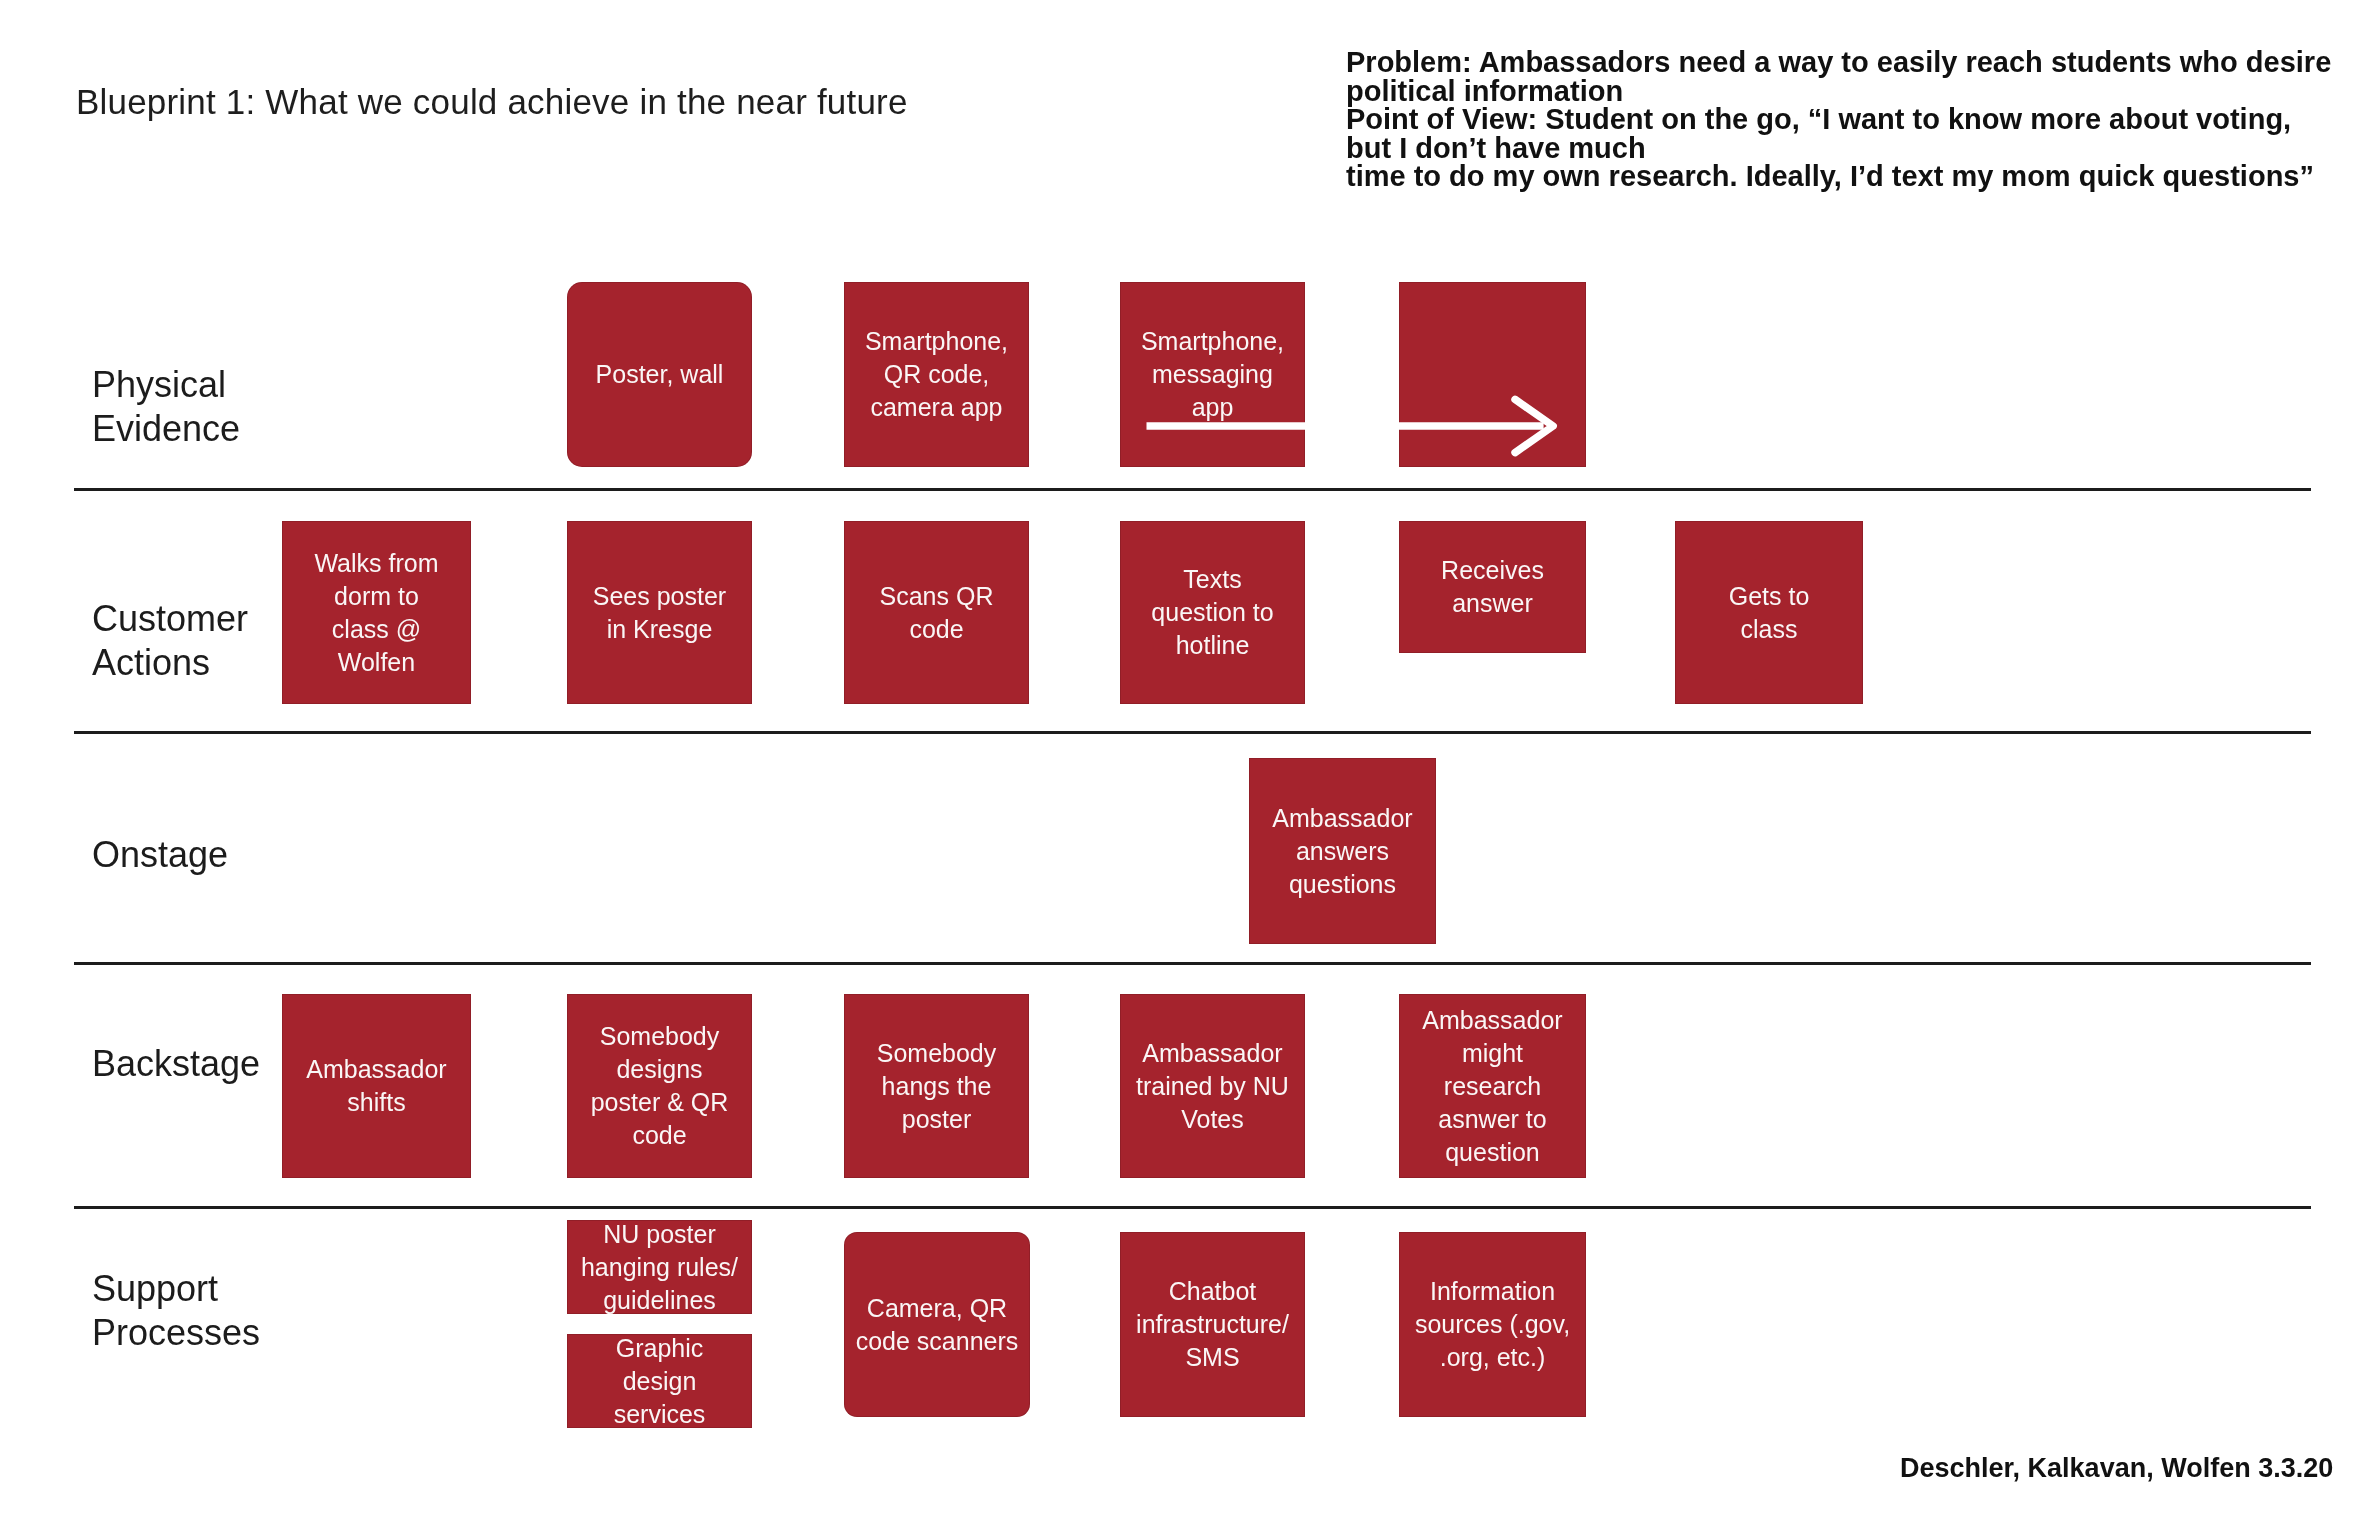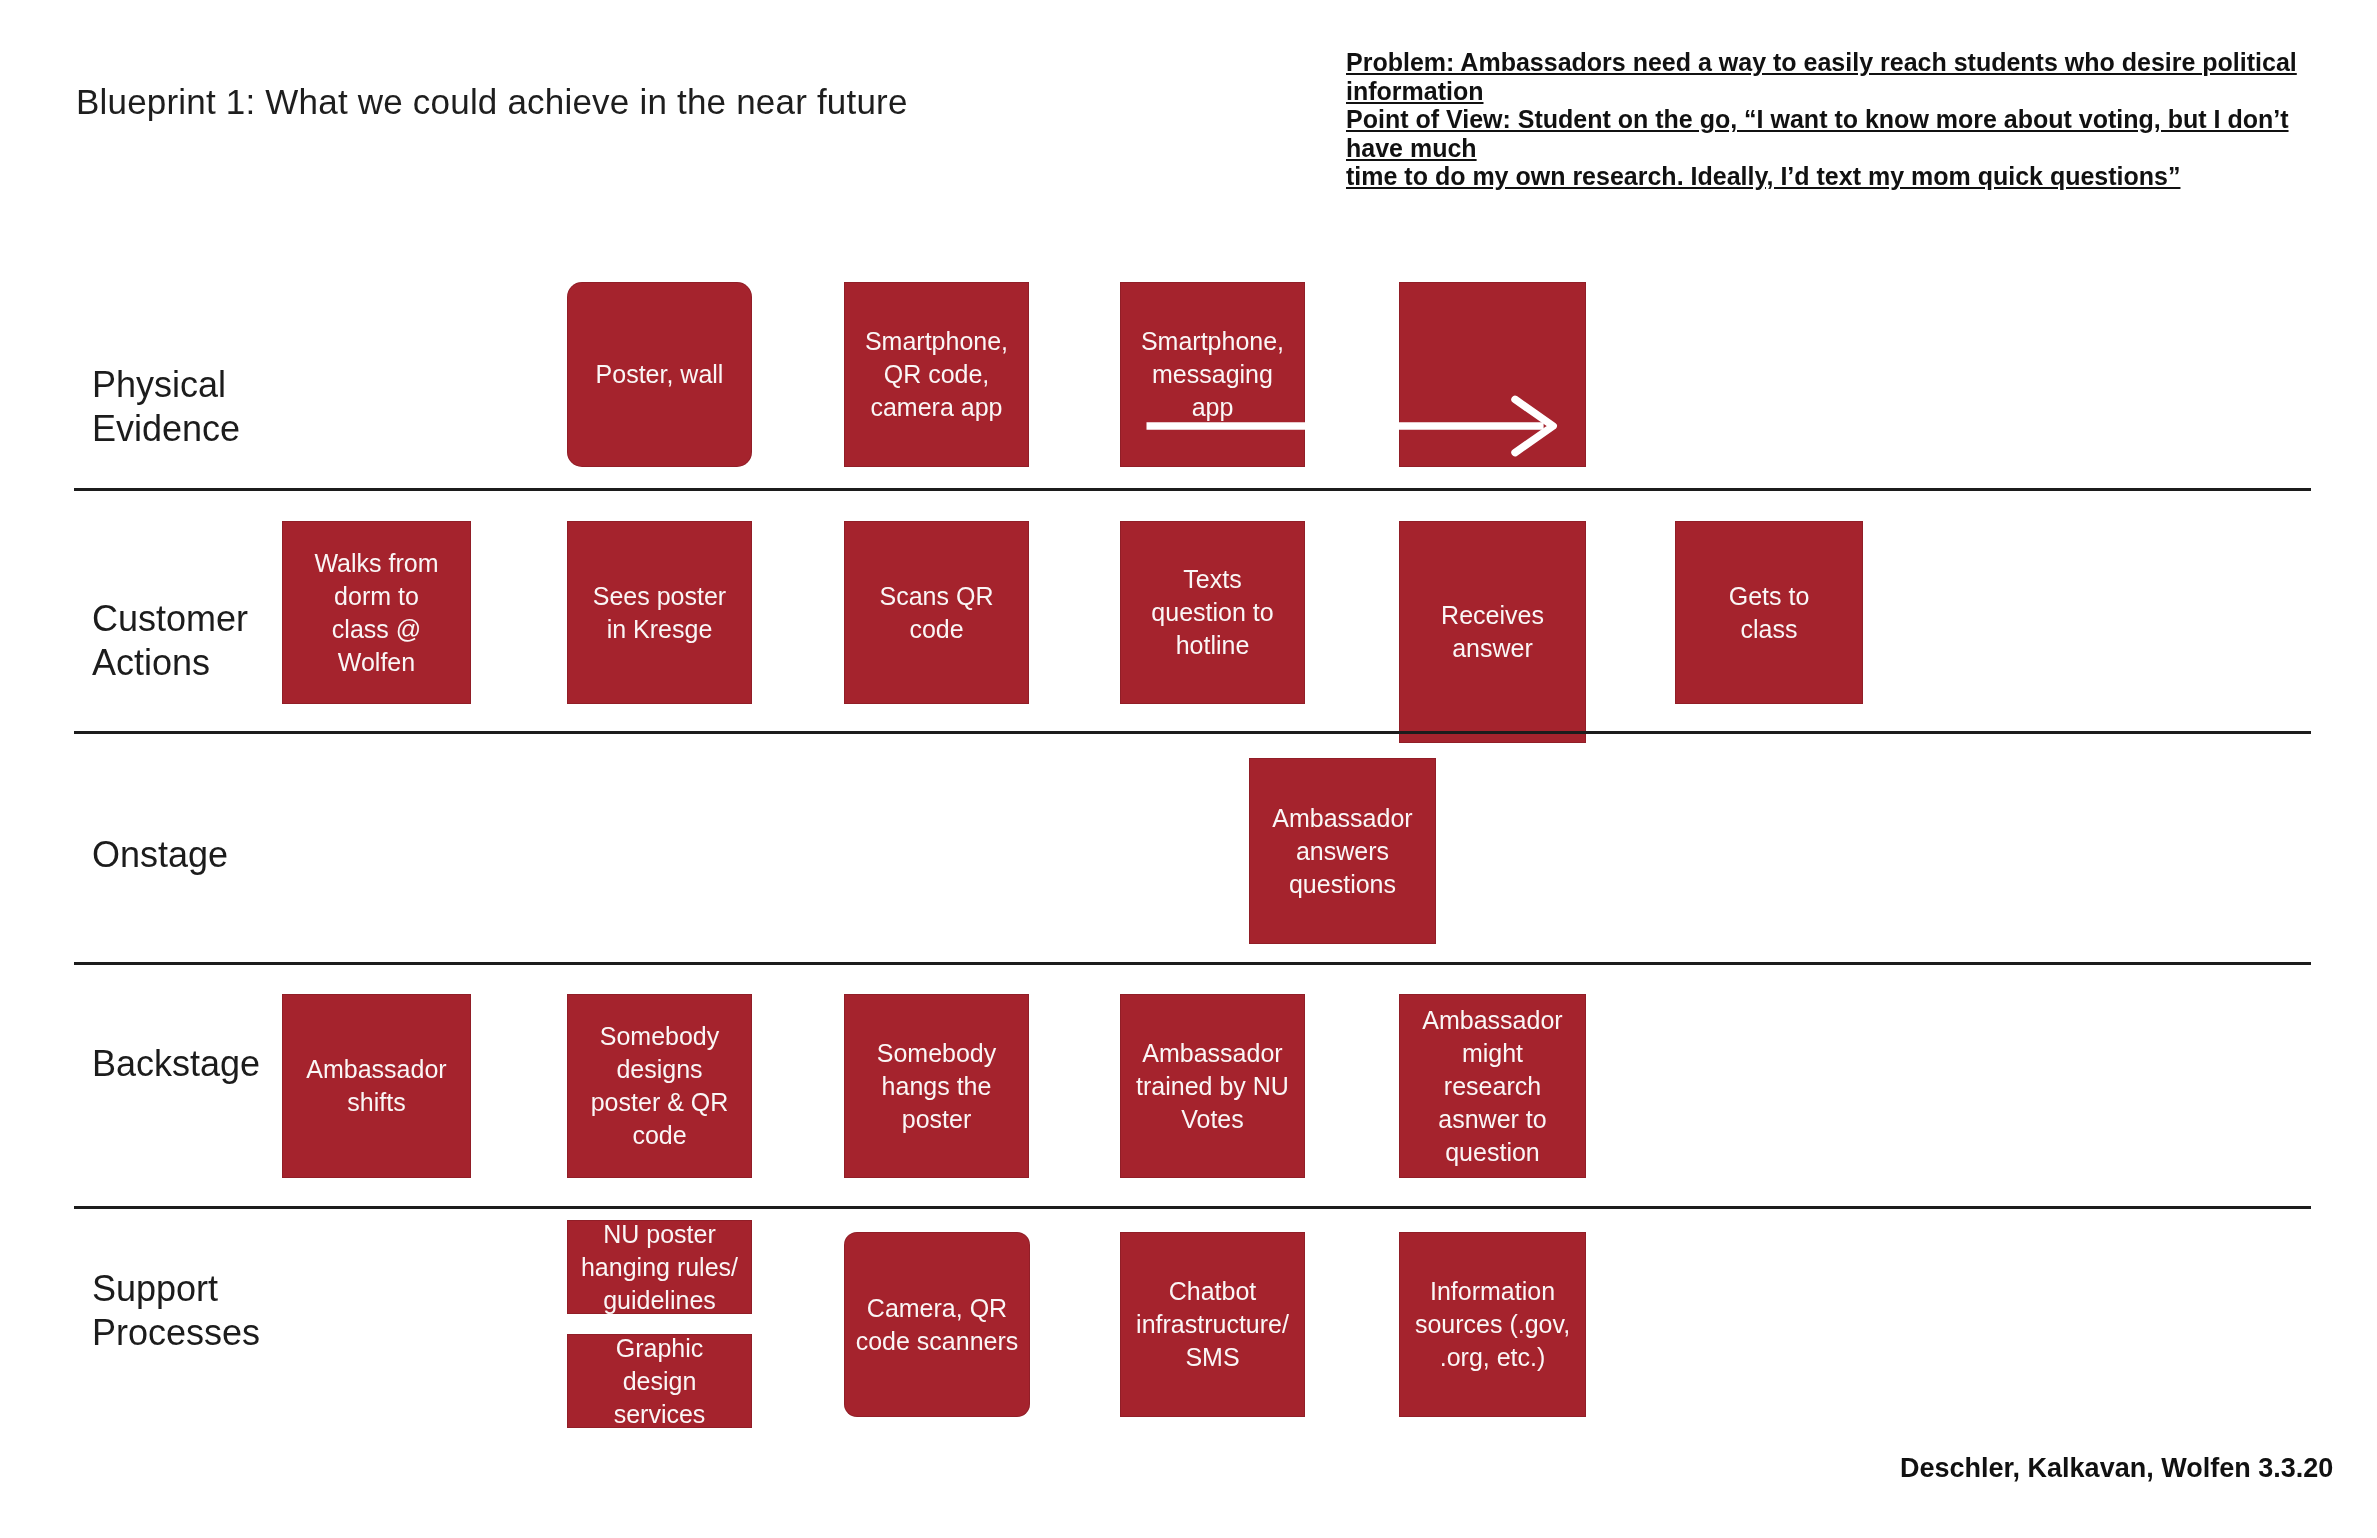--- a/index.html
+++ b/index.html
@@ -23,26 +23,25 @@
     font-size: 35px;
     font-weight: 400;
     color: #1e1e1e;
     letter-spacing: 0.2px;
   }
   .problem {
     position: absolute;
     left: 1346px;
     top: 48px;
     width: 989px;
-    font-size: 25px;
+    font-size: 29px;
     font-weight: 700;
     line-height: 28.5px;
     color: #111111;
     white-space: pre-line;
-    text-decoration: underline;
   }
   .row-label {
     position: absolute;
     font-size: 36px;
     line-height: 44px;
     font-weight: 400;
     color: #1c1c1c;
     white-space: pre-line;
     margin-left: 16px;
   }
@@ -133,21 +132,21 @@
   </div>
   <div class="box" style="left:844px; top:521px; width:185px; height:183px;">
     <span class="box-text">Scans QR
 code</span>
   </div>
   <div class="box" style="left:1120px; top:521px; width:185px; height:183px;">
     <span class="box-text">Texts
 question to
 hotline</span>
   </div>
-  <div class="box" style="left:1399px; top:521px; width:187px; height:222px;">
+  <div class="box" style="left:1399px; top:521px; width:187px; height:132px;">
     <span class="box-text">Receives
 answer</span>
   </div>
   <div class="box" style="left:1675px; top:521px; width:188px; height:183px;">
     <span class="box-text">Gets to
 class</span>
   </div>
   <div class="separator" style="top:731px;"></div>
 
   <div class="row-label" style="left:76px; top:833px;">Onstage</div>

